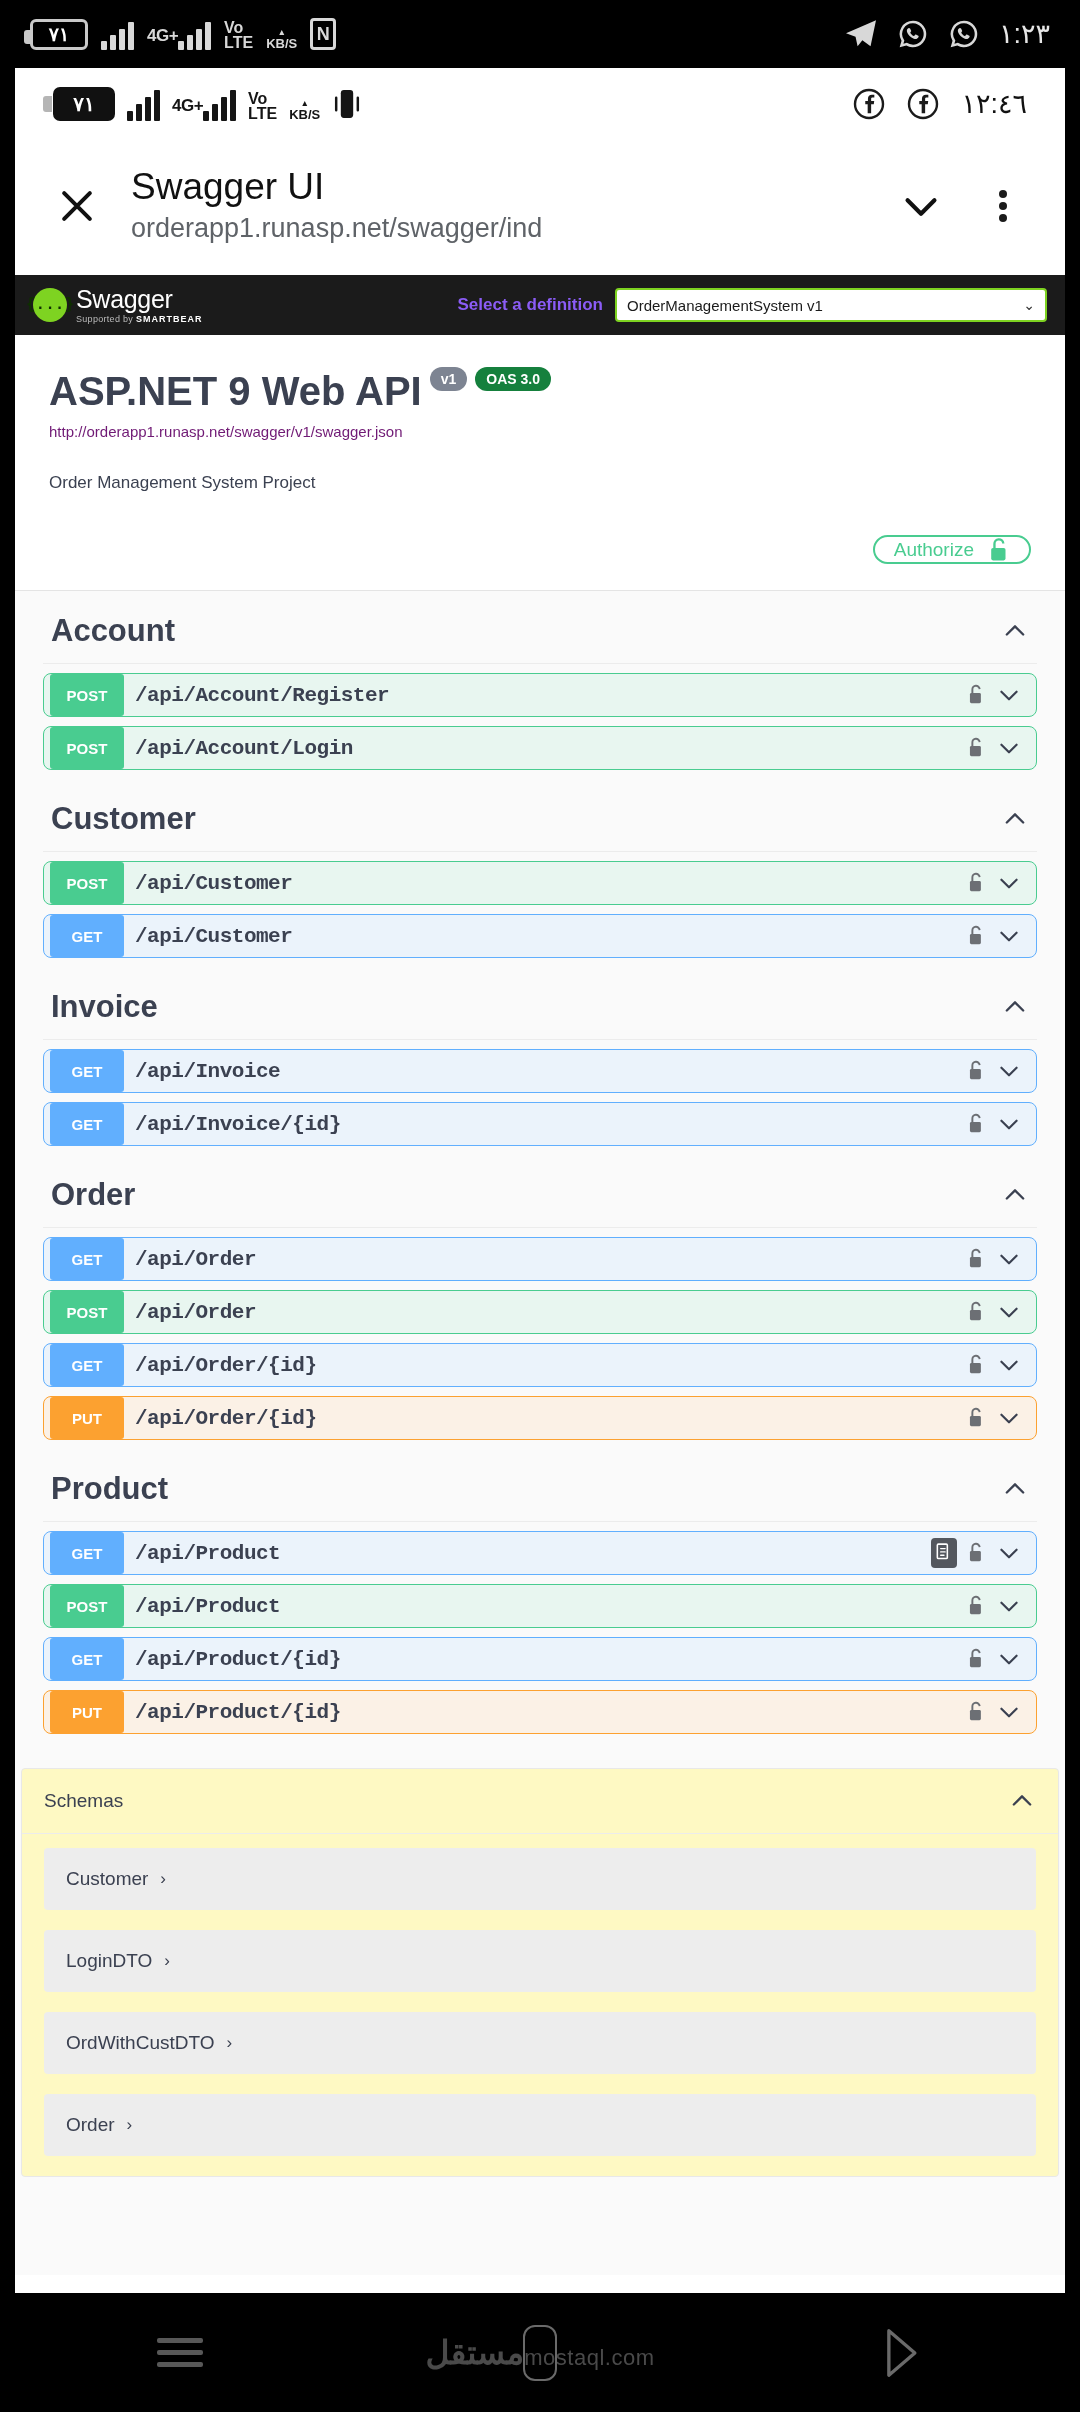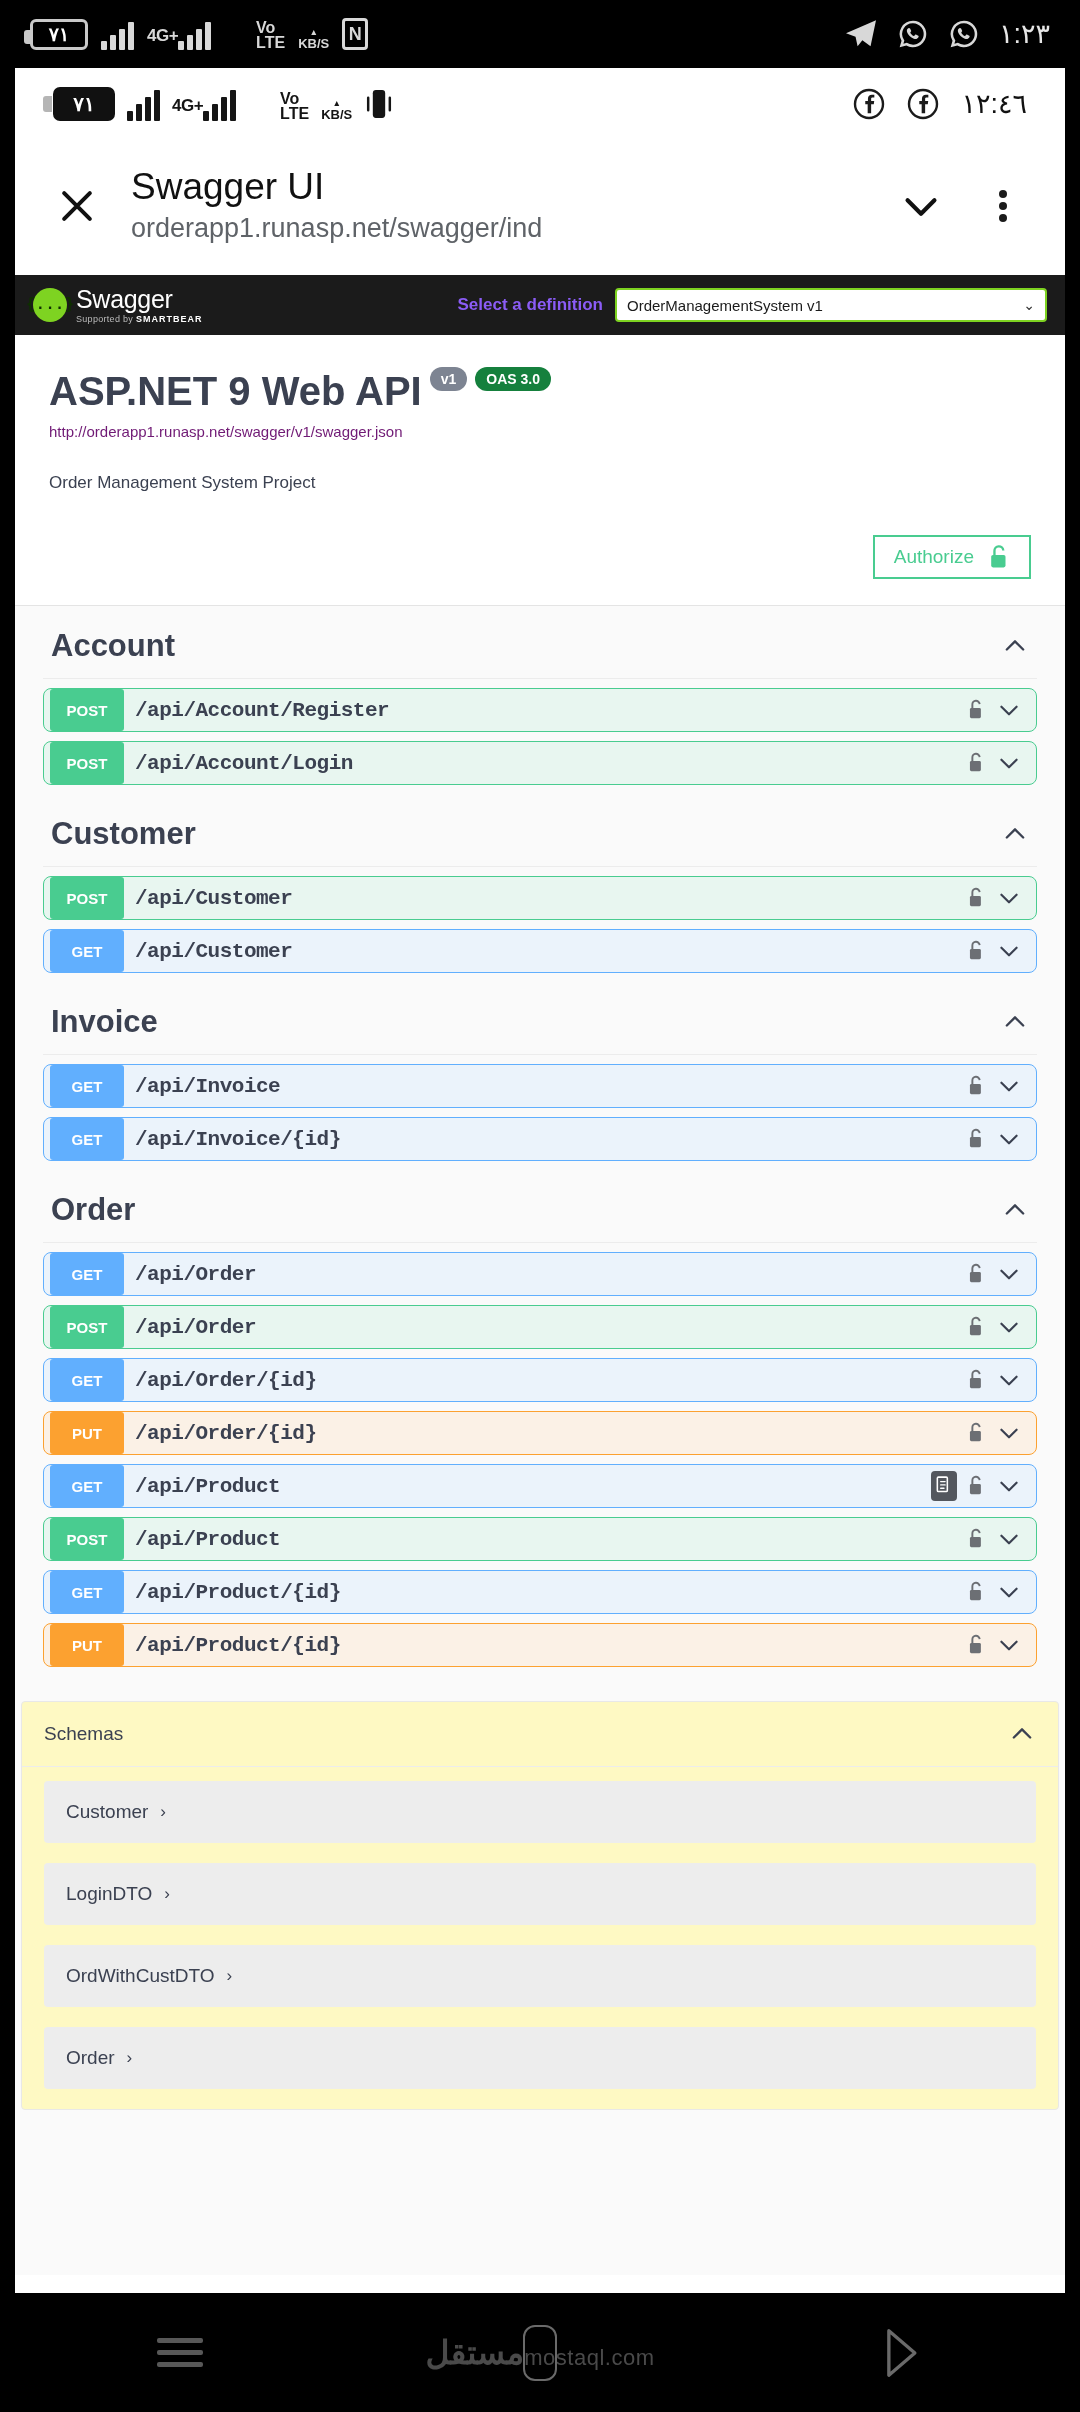--- a/index.html
+++ b/index.html
@@ -27,21 +27,21 @@
   .battery-lvl { font-size:19px; color:#fff; font-weight:600; letter-spacing:-1px; }
 
   .bars { display:flex; align-items:flex-end; gap:3px; height:30px; }
   .bars i { display:block; width:6px; background:#d8d8d8; border-radius:1px; }
   .bars i:nth-child(1){height:9px}.bars i:nth-child(2){height:15px}
   .bars i:nth-child(3){height:21px}.bars i:nth-child(4){height:28px}
 
   .netgrp { display:flex; flex-direction:row; align-items:center; line-height:1; }
   .net-lbl { font-size:17px; font-weight:bold; color:#d8d8d8; letter-spacing:-0.5px; }
   .volte { display:flex; flex-direction:column; line-height:0.95; font-size:16px;
-           font-weight:bold; color:#d8d8d8;margin-left:32px; }
+           font-weight:bold; color:#d8d8d8; }
   .kbs { display:flex; flex-direction:column; align-items:center; line-height:1;
          font-size:13px; font-weight:bold; color:#d8d8d8; }
   .kbs .dot { font-size:9px; }
   .nfc { width:26px; height:32px; border:3px solid #d8d8d8; border-radius:4px;
          display:flex; align-items:center; justify-content:center;
          font-size:18px; font-weight:bold; color:#d8d8d8; }
   .sys-time { font-size:27px; color:#e6e6e6; letter-spacing:1px; }
 
   svg.ic { display:block; }
 
@@ -110,22 +110,22 @@
   .api-title { font-size:40px; font-weight:bold; color:#3b4151; display:flex;
                align-items:flex-start; gap:8px; line-height:1; }
   .badge-v { background:#7d8492; color:#fff; font-size:14px; font-weight:bold;
              border-radius:57px; padding:5px 11px; margin-top:-4px; }
   .badge-oas { background:#15803d; color:#fff; font-size:14px; font-weight:bold;
              border-radius:57px; padding:5px 11px; margin-top:-4px; }
   .api-url { font-size:15px; color:#701a75; margin-top:12px; }
   .api-desc { font-size:17px; color:#3b4151; margin-top:33px; }
   .auth-row { display:flex; justify-content:flex-end; padding:42px 34px 26px 34px;
               background:#fff; }
-  .auth-btn { border:2px solid #49cc90; border-radius:0; background:#fff;
-              height:44px; padding:0 19px; display:flex; align-items:center; gap:14px;
+  .auth-btn { border:2px solid #49cc90; border-radius:16px; background:#fff;
+              height:29px; padding:0 19px; display:flex; align-items:center; gap:14px;
               font-size:19px; color:#49cc90; font-weight:400; }
 
   .sections { border-top:1px solid #e4e4e4; padding:0 28px; }
   .sec-head { display:flex; align-items:center; padding:22px 8px 14px 8px;
               border-bottom:1px solid #ececec; margin-bottom:6px; }
   .sec-title { font-size:31px; font-weight:bold; color:#3b4151; }
   .sec-chev { margin-left:auto; }
 
   .op { display:flex; align-items:center; height:44px; border-radius:8px;
         margin:9px 0; padding:0 0 0 0; overflow:hidden; }
@@ -535,20 +535,28 @@
               <svg class="ic" width="17" height="22" viewBox="0 0 14 18">
                 <path d="M3.6 7.5V4.6A2.9 2.9 0 019.6 4.2" fill="none" stroke="#6c6f74" stroke-width="1.6"></path>
                 <rect x="1.6" y="7.4" width="9" height="8.4" rx="1.2" fill="#6c6f74"></rect>
               </svg>
             </span>
             <span>
               <svg class="ic" width="26" height="26" viewBox="0 0 24 24">
                 <path d="M5 9 L12 16 L19 9" fill="none" stroke="#3b4151" stroke-width="2" stroke-linecap="round" stroke-linejoin="round"></path>
               </svg>
             </span>
+          </span>
+        </div>
+        <div class="sec-head">
+          <span class="sec-title">Product</span>
+          <span class="sec-chev">
+            <svg class="ic" width="28" height="28" viewBox="0 0 24 24">
+              <path d="M5 15 L12 8 L19 15" fill="none" stroke="#3b4151" stroke-width="2" stroke-linecap="round" stroke-linejoin="round"></path>
+            </svg>
           </span>
         </div>
         <div class="op get">
           <span class="verb">GET</span>
           <span class="path">/api/Product</span>
           <span class="right">
             <span class="copy-ic">
               <svg class="ic" width="16" height="20" viewBox="0 0 14 18">
                 <rect x="1" y="1" width="9" height="13" rx="1" fill="none" stroke="#fff" stroke-width="1.4"></rect>
                 <path d="M4 5h4M4 8h4M4 11h3" stroke="#fff" stroke-width="1.2" stroke-linecap="round"></path>

